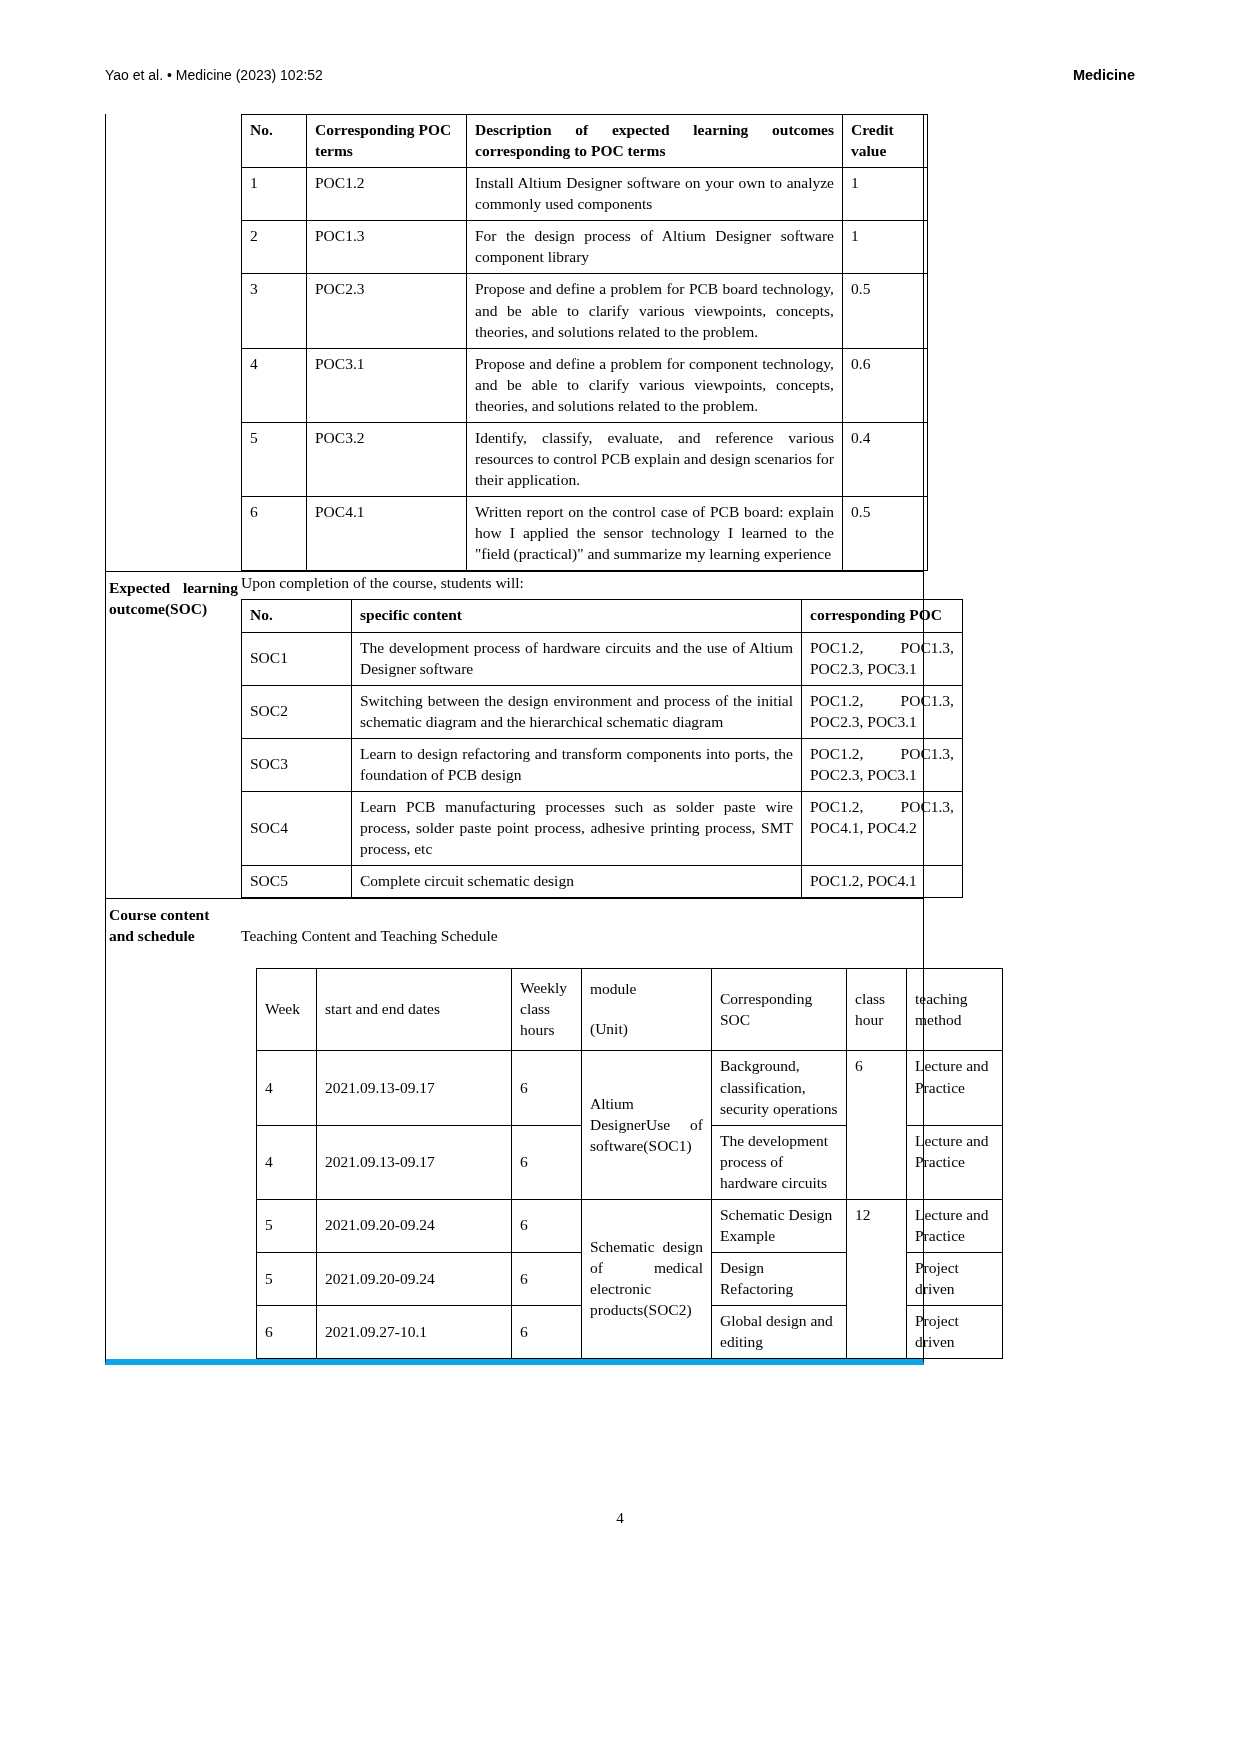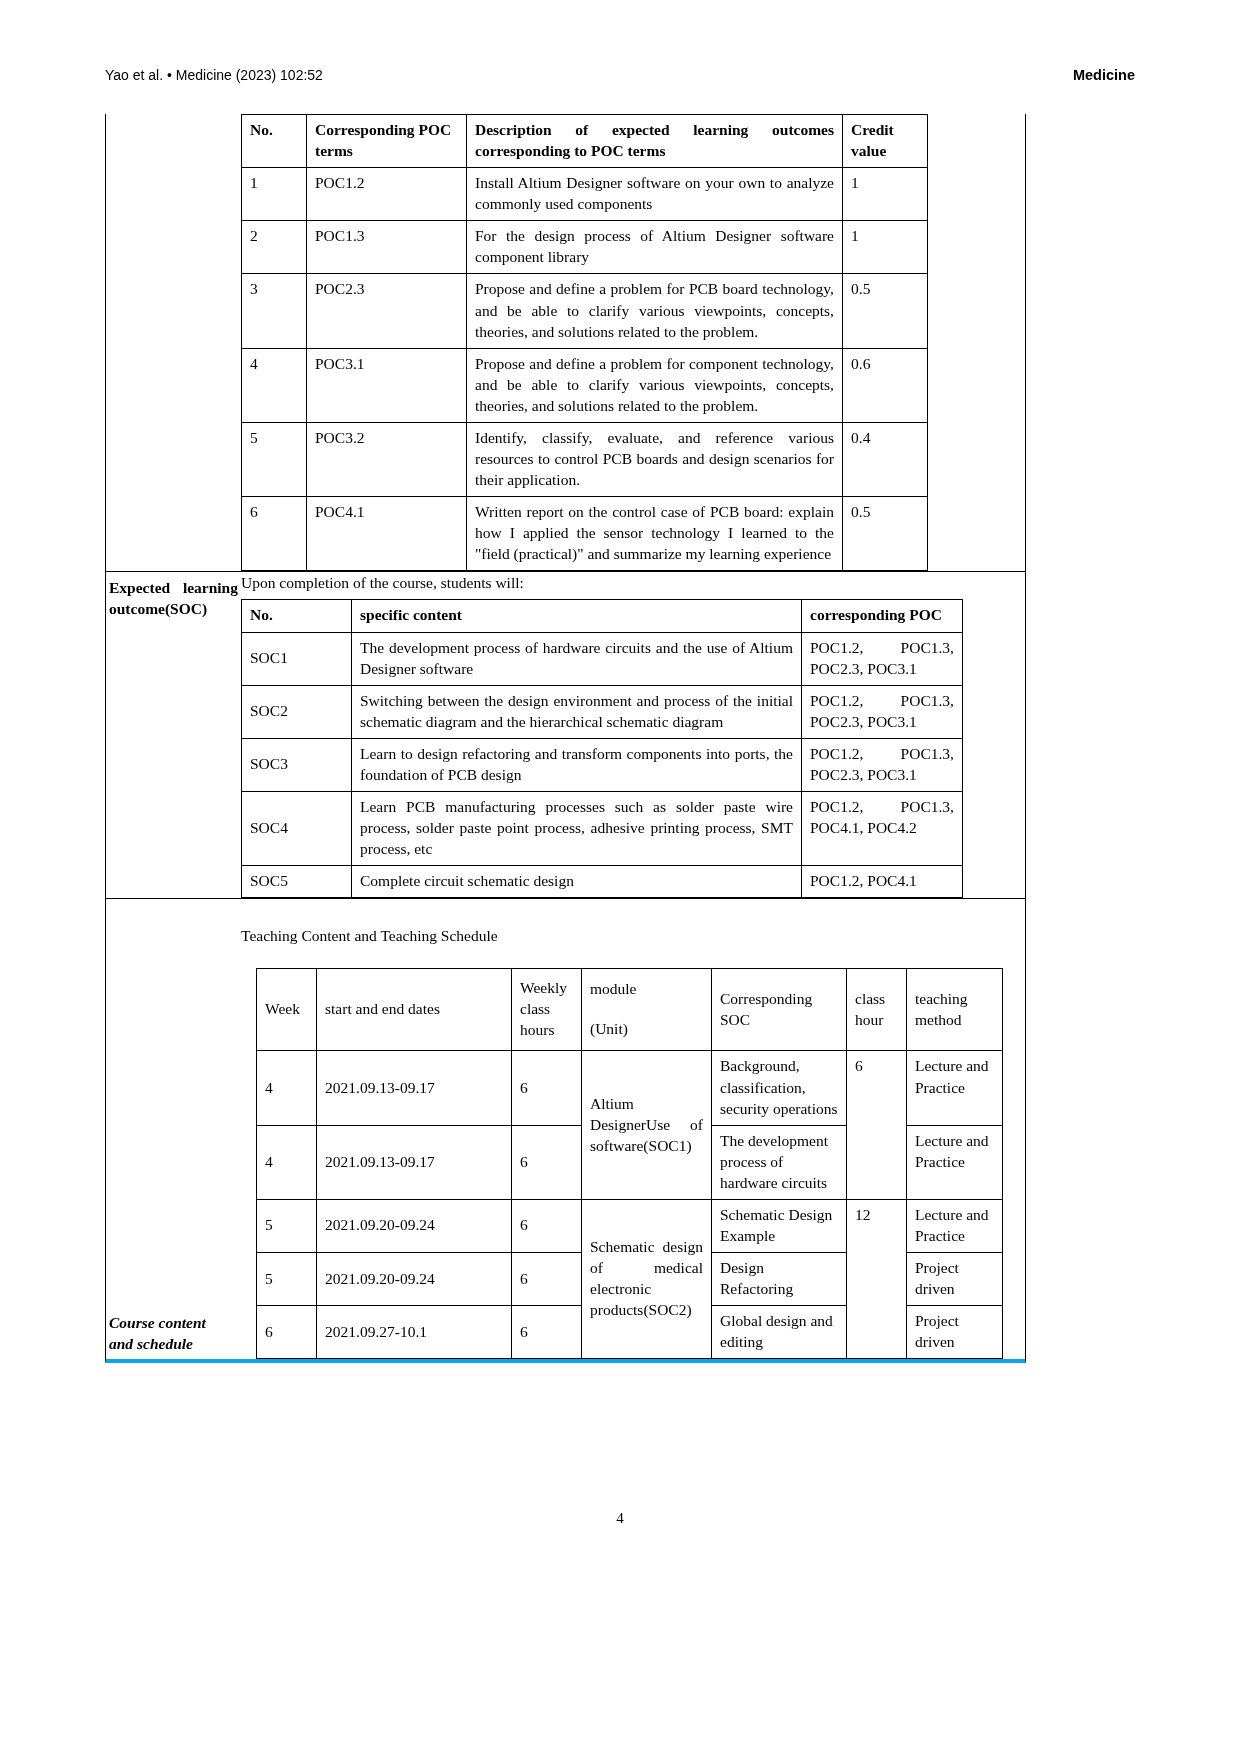--- a/index.html
+++ b/index.html
@@ -10,27 +10,27 @@
     overflow:hidden;
   }
   .doc-header {
     position:absolute; top:66px; left:105px; width:1030px;
     display:flex; justify-content:space-between; align-items:flex-start;
     font-family:"Liberation Sans", sans-serif; font-size:14px;
   }
   .journal-name { font-weight:700; font-size:14.5px;margin-left:28px; }
 
   .outer {
-    position:absolute; left:105px; top:114px; width:921px;
-    border-left:1px solid #000; border-right:1px solid #000; border-bottom:4px solid #0ea5e9;
+    position:absolute; left:105px; top:114px; width:819px;
+    border-left:1px solid #000; border-right:1px solid #000; border-bottom:6px solid #0ea5e9;
   }
   .outer-row { display:flex; }
   .row-poc, .row-soc { border-bottom:1px solid #000; }
   .label-col { flex:0 0 135px; padding:5px 3px; font-weight:700; }
-  .label-mid { display:flex; align-items:flex-end;font-style:italic; }
+  .label-mid { display:flex; align-items:flex-start; }
   .spread { text-align-last:justify; }
   .content-col { flex:1 1 auto; min-width:0; }
 
   table { border-collapse:collapse; table-layout:fixed; }
   th, td {
     border:1px solid #000; padding:4px 8px 6px 8px;
     vertical-align:top; text-align:left; font-weight:400;
     word-wrap:break-word;
   }
   .justify { text-align:justify;margin-top:16px; }
@@ -102,21 +102,21 @@
           </tr>
           <tr>
             <td>4</td>
             <td>POC3.1</td>
             <td class="justify">Propose and define a problem for component technology, and be able to clarify various viewpoints, concepts, theories, and solutions related to the problem.</td>
             <td>0.6</td>
           </tr>
           <tr>
             <td>5</td>
             <td>POC3.2</td>
-            <td class="justify">Identify, classify, evaluate, and reference various resources to control PCB boards and design scenarios for their application.</td>
+            <td class="justify">Identify, classify, evaluate, and reference various resources to control PCB explain and design scenarios for their application.</td>
             <td>0.4</td>
           </tr>
           <tr>
             <td>6</td>
             <td>POC4.1</td>
             <td class="justify">Written report on the control case of PCB board: explain how I applied the sensor technology I learned to the "field (practical)" and summarize my learning experience</td>
             <td>0.5</td>
           </tr>
         </tbody>
           </table>

